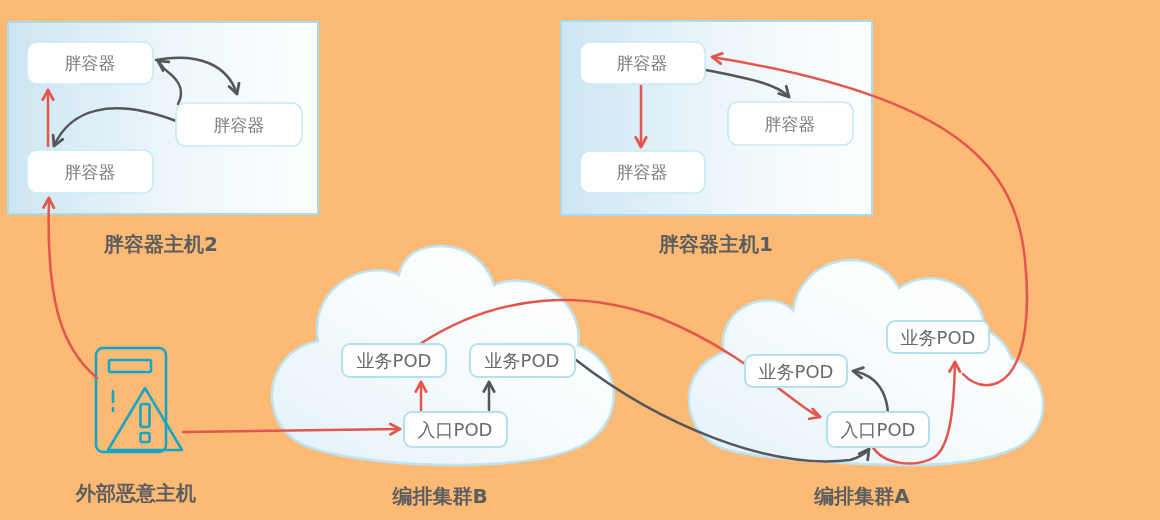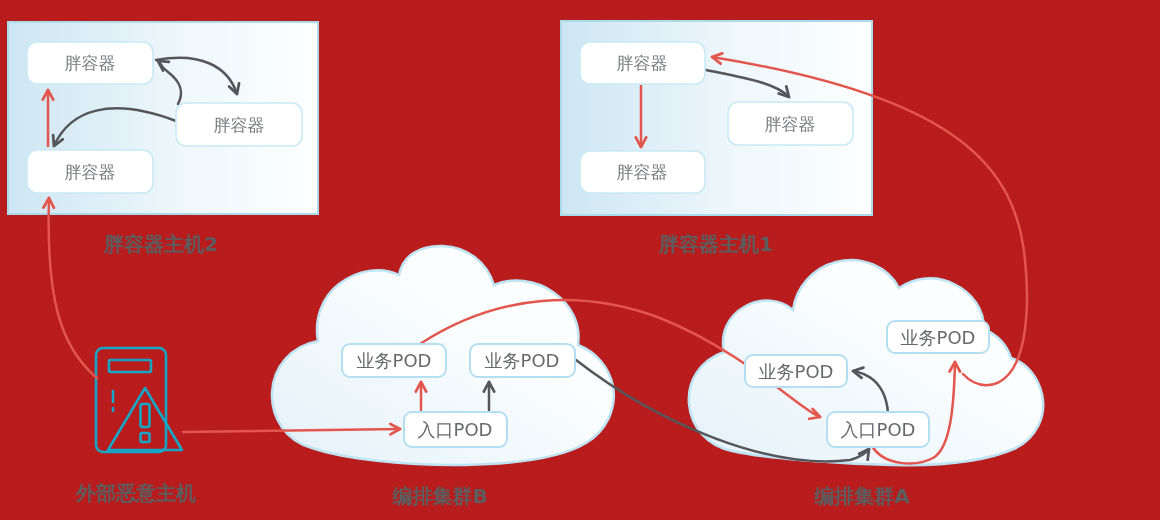--- a/index.html
+++ b/index.html
@@ -1,16 +1,16 @@
 <!DOCTYPE html>
 <html><head>
 <meta charset="utf-8">
 <style>
   html,body{margin:0;padding:0;background:#ffffff;}
-  #stage{position:relative;width:1160px;height:520px;background:#b91c1c;overflow:hidden;
+  #stage{position:relative;width:1160px;height:520px;background:#fdba74;overflow:hidden;
          font-family:"DejaVu Sans","Liberation Sans",sans-serif;}
   svg{display:block;}
   text{font-family:"DejaVu Sans","Liberation Sans",sans-serif;}
   .box-text{font-size:17px;fill:#77797c;}
   .pod-text{font-size:18px;fill:#67696c;}
   .label-text{font-size:20px;font-weight:bold;fill:#5b5d5f;}
   .host-rect{stroke:#a9dbeb;stroke-width:2;}
   .inner-box{fill:#ffffff;stroke:#c9eaf5;stroke-width:1.6;}
   .pod-box{fill:#ffffff;stroke:#b4dff0;stroke-width:2;}
   .cloud{stroke:#bee3f2;stroke-width:2.5;}

